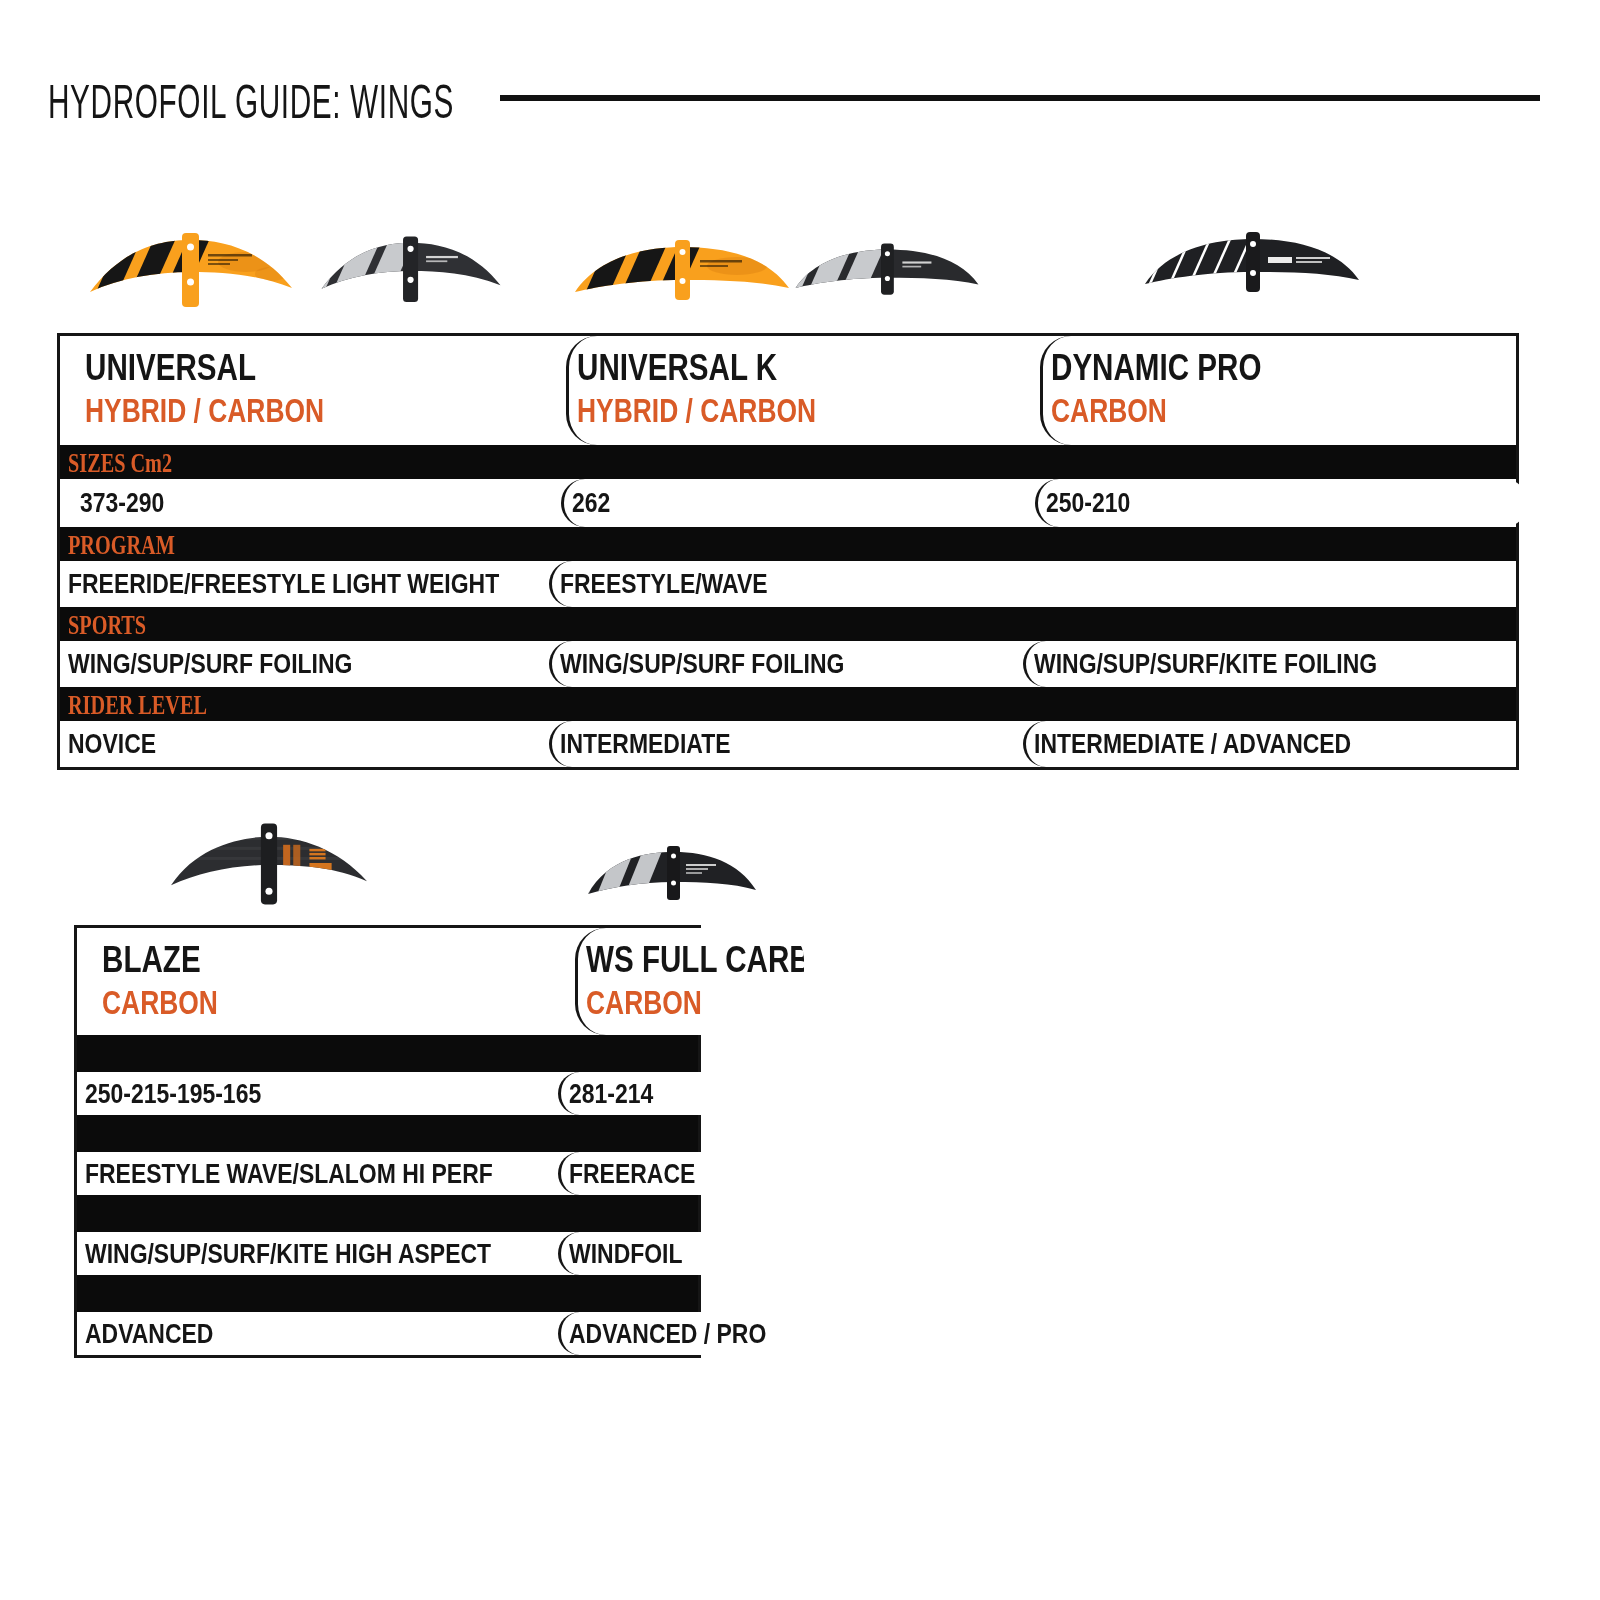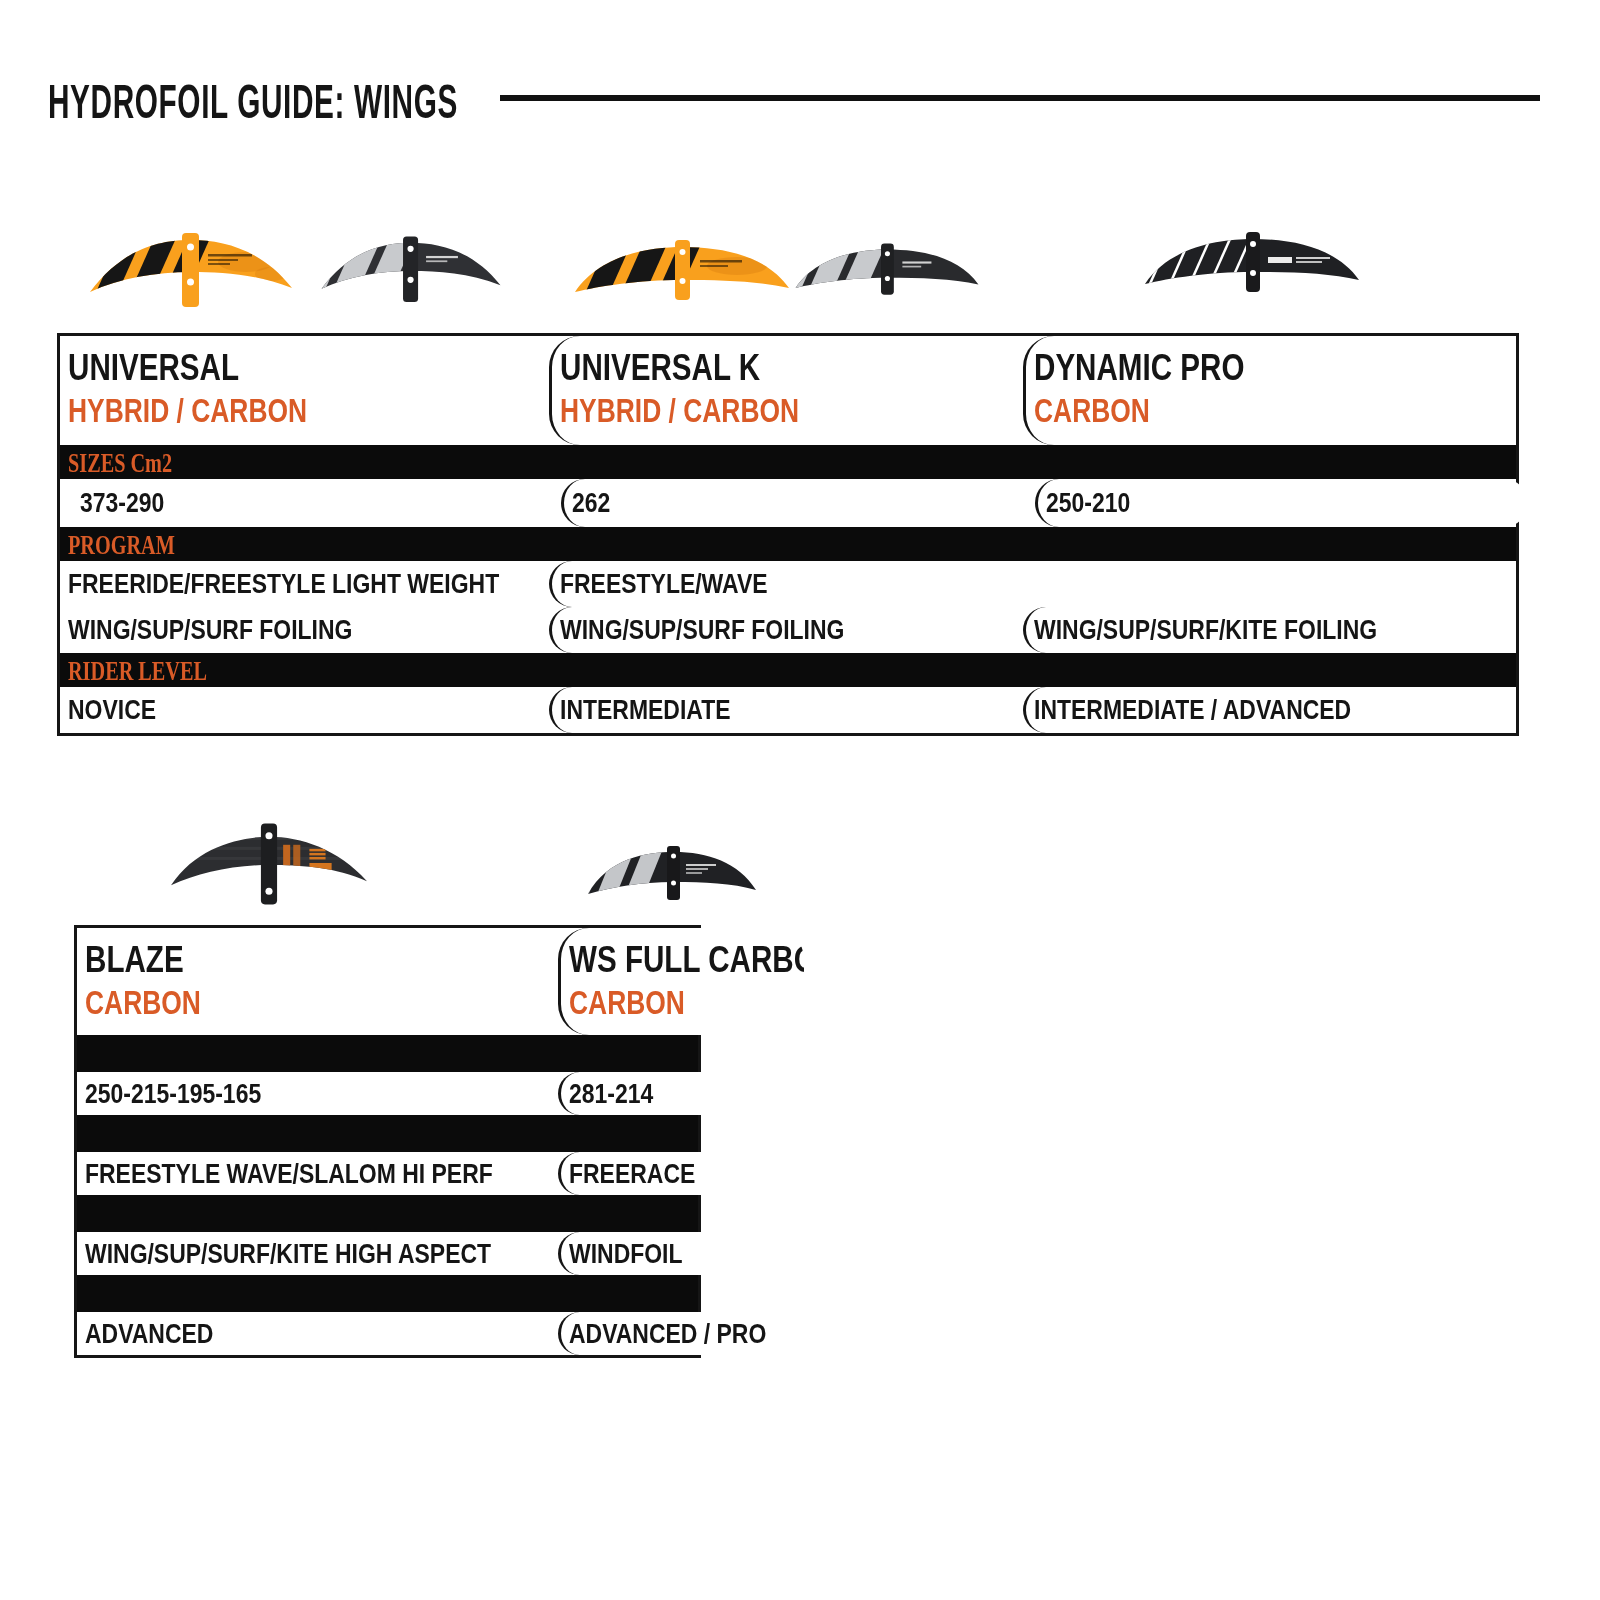--- a/index.html
+++ b/index.html
@@ -2,21 +2,21 @@
 <html style="--accent: #D95B27;"><head>
 <meta charset="utf-8">
 <style>
   :root { --accent:#D95B27; --ink:#151515; --bar:#0B0B0B; }
   * { box-sizing:border-box; margin:0; padding:0; }
   html,body { width:1600px; height:1600px; background:#ffffff; }
   body { position:relative; font-family:"Liberation Sans", sans-serif; color:var(--ink); overflow:hidden; }
 
   .cond { display:inline-block; transform-origin:0 50%; white-space:nowrap; }
 
-  .title { position:absolute; left:48px; top:74px; font-size:48px; font-weight:bold; letter-spacing:1px; }
+  .title { position:absolute; left:48px; top:74px; font-size:48px; font-weight:normal; letter-spacing:1px; }
   .title .cond { transform:scaleX(0.62); }
   .rule { position:absolute; left:500px; top:95px; width:1040px; height:6px; background:#111; }
 
   .wing { position:absolute; }
 
   .spec-table { position:absolute; border:3px solid var(--ink); background:#fff; }
   .t1 { left:57px; top:333px; width:1462px; }
   .t2 { left:74px; top:925px; width:627px; }
   .row { display:grid; }
   .t1 .row { grid-template-columns:489px 474px 493px; }
@@ -27,21 +27,21 @@
   .t1 .val-row.first { height:48px;padding-left:12px; }
   .t2 .val-row { height:43px; }
   .bar { background:var(--bar); display:flex; align-items:flex-end; padding-left:8px;font-family:Liberation Serif, serif; }
   .t1 .bar { height:34px; }
   .t2 .bar { height:37px; }
   .bar-label { color:var(--accent); font-size:27px; font-weight:bold; }
   .bar-label .cond { transform:scaleX(0.75); }
 
   .cell { display:flex; align-items:center; padding-left:8px; overflow:hidden; background:#fff; }
   .row .cell + .cell { border-left:3px solid var(--ink);border-radius:31px; }
-  .hdr-cell { flex-direction:column; align-items:flex-start; justify-content:flex-start; padding-top:12px; }
+  .hdr-cell { flex-direction:column; align-items:flex-start; justify-content:flex-start; padding-top:12px;margin-left:17px; }
   .pname { font-size:37px; font-weight:bold; line-height:1.08; }
   .pname .cond { transform:scaleX(0.80); }
   .psub  { font-size:33px; font-weight:bold; color:var(--accent); line-height:1.1; margin-top:5px; }
   .psub .cond { transform:scaleX(0.80); }
   .val { font-size:28px; font-weight:bold; }
   .val .cond { transform:scaleX(0.82); }
 </style>
 </head>
 <body>
 
@@ -232,20 +232,23 @@
   </div>
   <div class="row val-row">
     <div class="cell val">
         <span class="cond">FREERIDE/FREESTYLE LIGHT WEIGHT</span>
       </div>
     <div class="cell val">
         <span class="cond">FREESTYLE/WAVE</span>
       </div>
   </div>
 
+  <div class="bar">
+    <span class="bar-label"><span class="cond">SPORTS</span></span>
+  </div>
   <div class="row val-row">
     <div class="cell val">
         <span class="cond">WING/SUP/SURF FOILING</span>
       </div>
     <div class="cell val">
         <span class="cond">WING/SUP/SURF FOILING</span>
       </div>
     <div class="cell val">
         <span class="cond">WING/SUP/SURF/KITE FOILING</span>
       </div>

